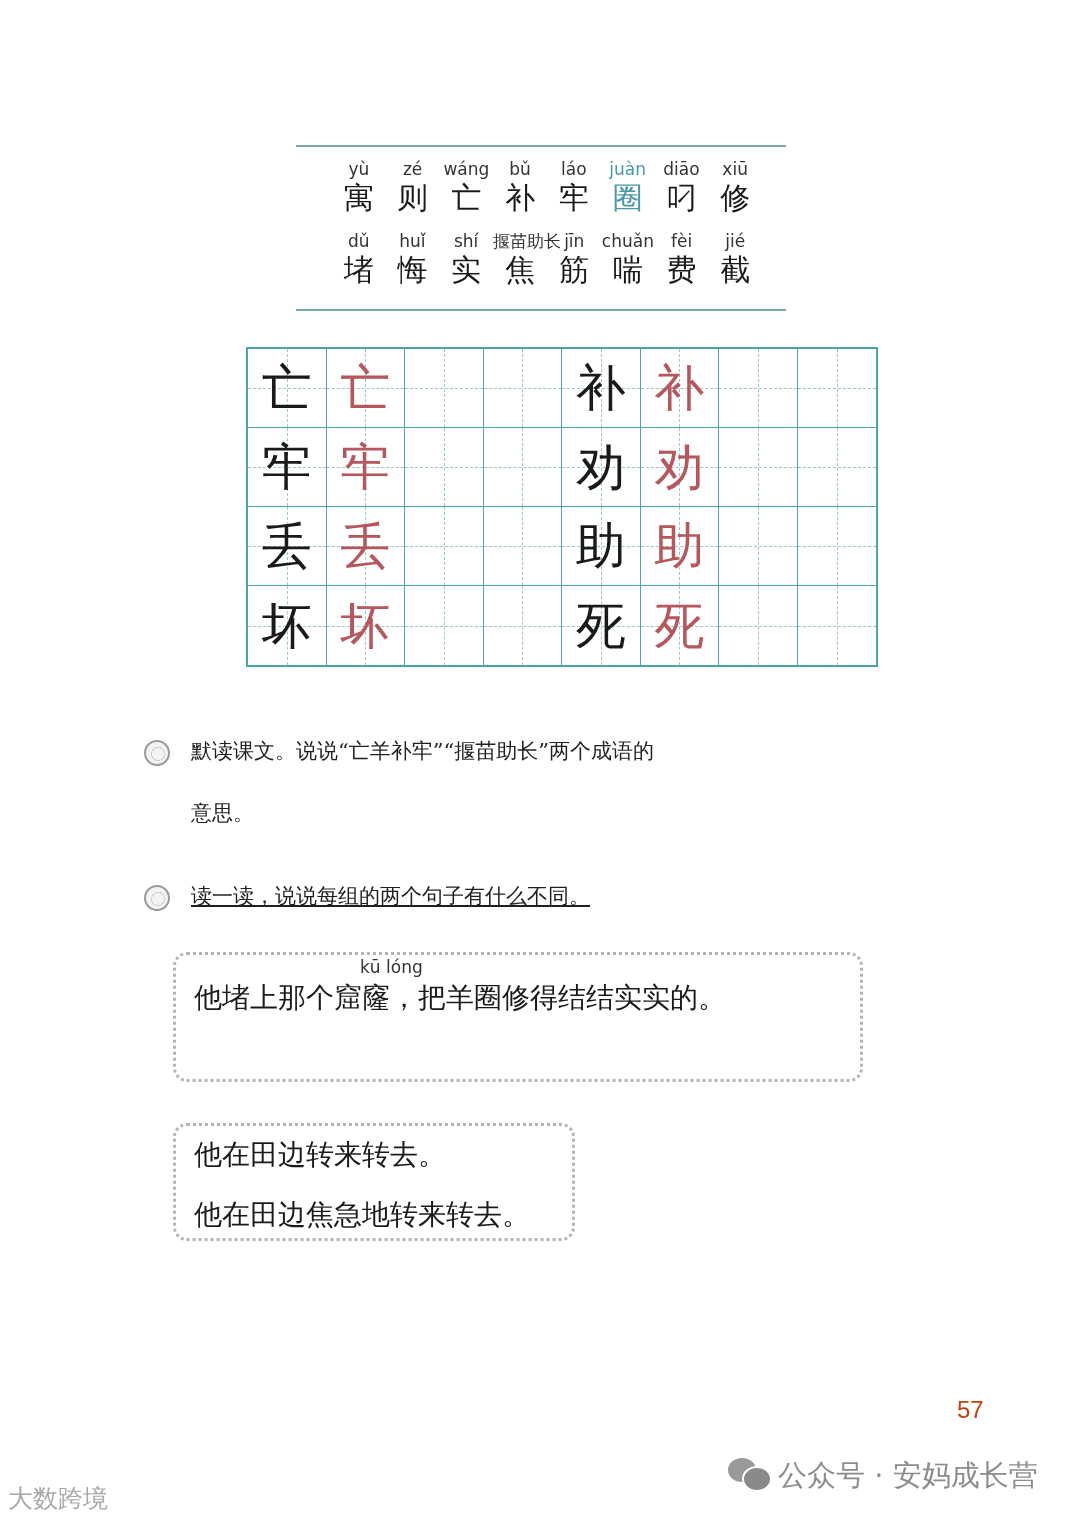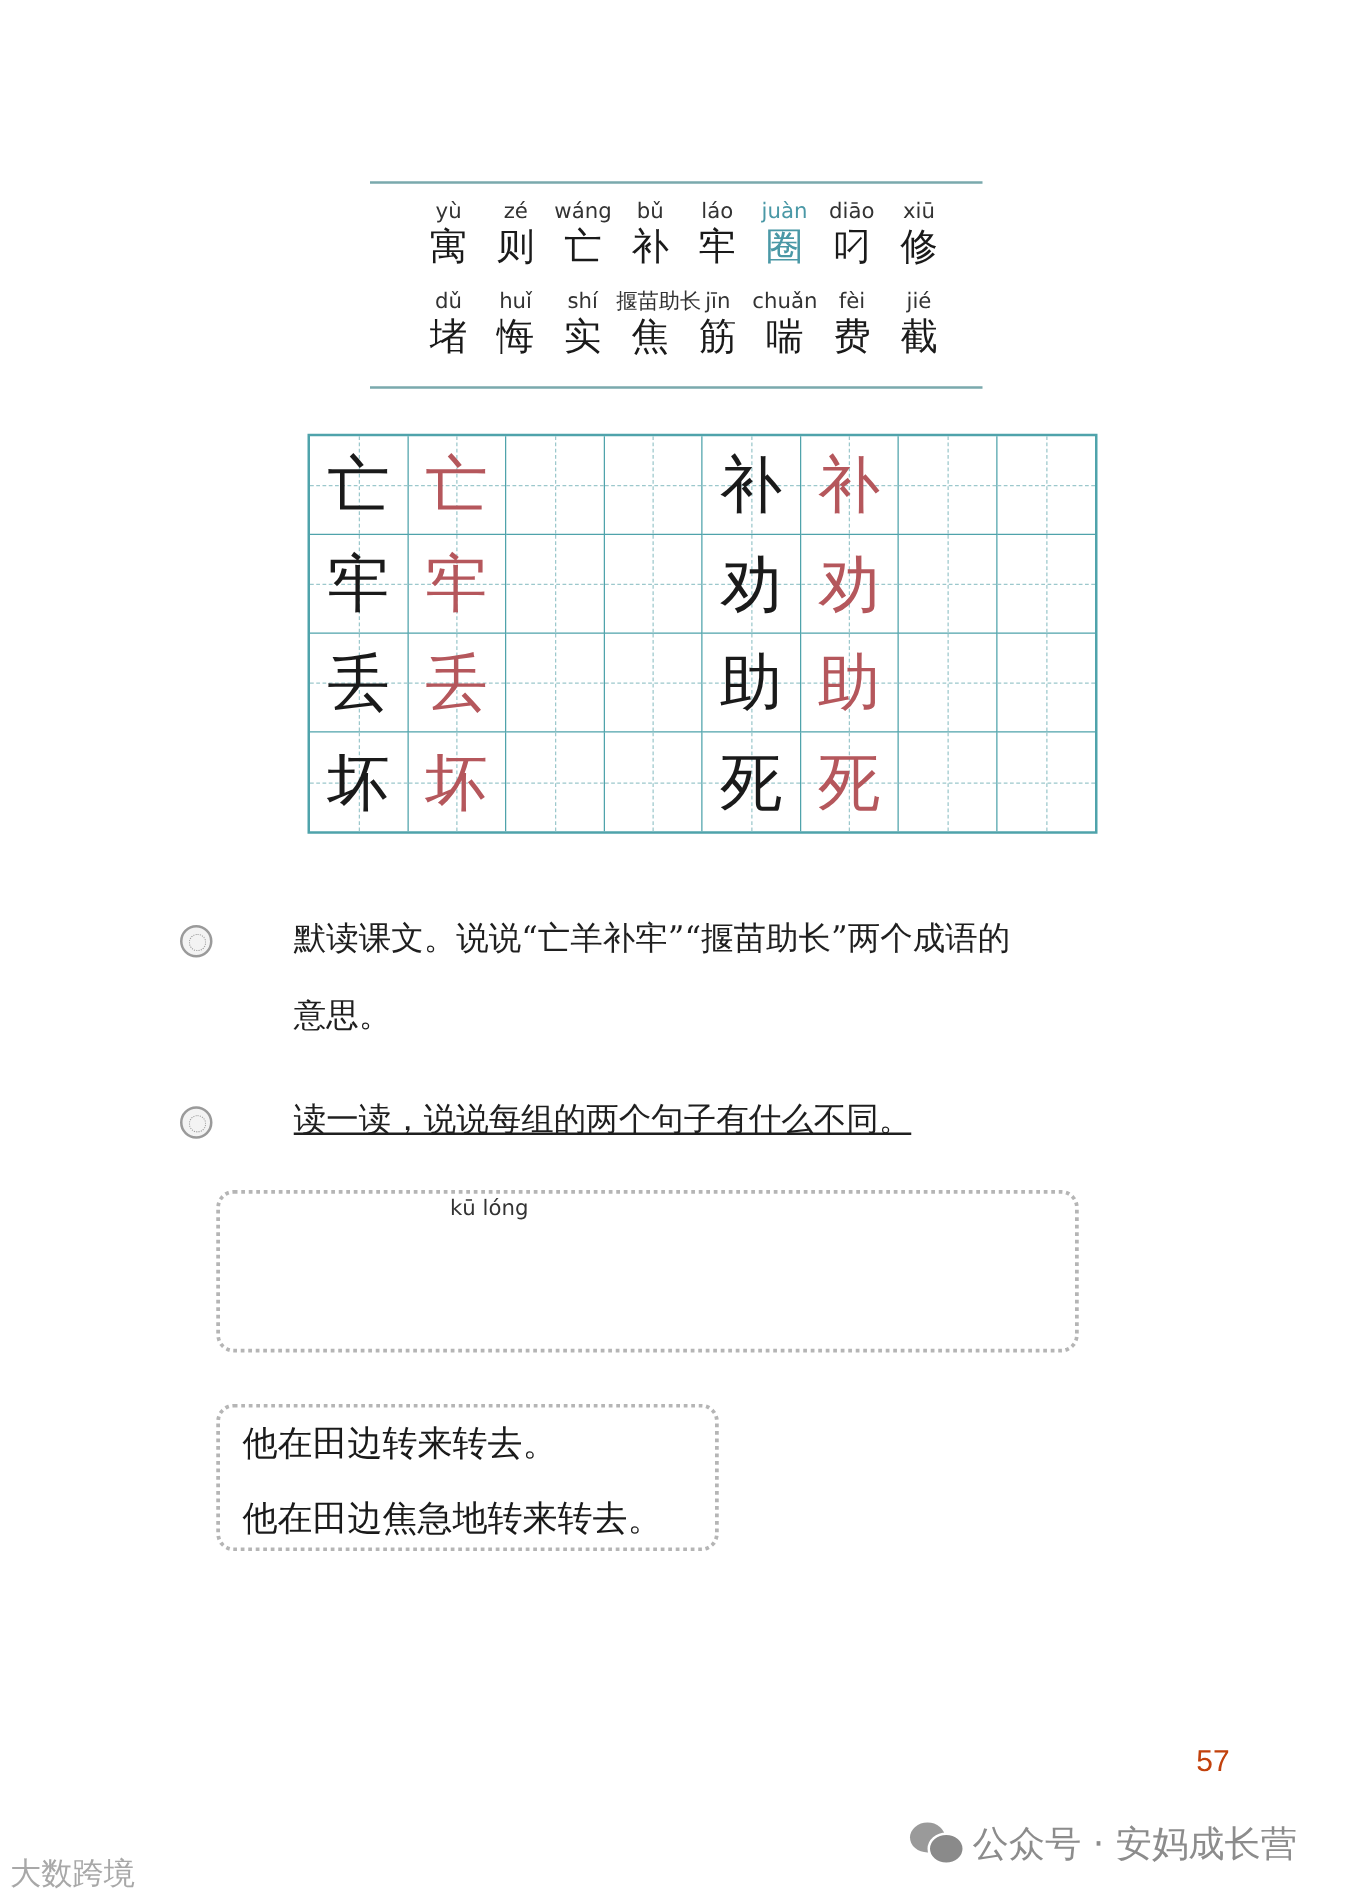--- a/index.html
+++ b/index.html
@@ -32,21 +32,21 @@
   .gchar { position: relative; z-index: 1; font-size: 50px; line-height: 1; }
   .gchar.model { color: #1a1a1a; }
   .gchar.trace { color: #b5575c; }
 
   
   .ex { position: absolute; left: 144px; width: 880px; }
   .ex-icon { position: absolute; left: 0; width: 26px; height: 26px; border-radius: 50%;
              border: 2px solid #9a9a9a; box-sizing: border-box; background: #f3f3f3; }
   .ex-icon::after { content: ""; position: absolute; left: 5px; top: 5px; width: 12px; height: 12px;
                     border-radius: 50%; border: 1.5px dotted #a0a0a0; }
-  .ex-text { position: absolute; left: 47px; font-size: 26px; line-height: 62px; color: #1f1f1f; width: 800px; margin-left: 44px; }
+  .ex-text { position: absolute; left: 47px; font-size: 21px; line-height: 62px; color: #1f1f1f; width: 800px; }
 
   
   .dbox { position: absolute; border: 3px dotted #b5b5b5; border-radius: 14px; box-sizing: border-box; }
   .sent { position: absolute; left: 18px; font-size: 28px; line-height: 34px; white-space: nowrap; color: #1a1a1a; }
   .ruby { position: absolute; font-family: "DejaVu Sans", "Liberation Sans", sans-serif; font-size: 17px; color: #333; text-align: right; }
 
   .pagenum { position: absolute; left: 957px; top: 1396px; font-family: "Liberation Sans", sans-serif; font-size: 24px; color: #c2410c; }
 
   .wm-right { position: absolute; left: 728px; top: 1456px; display: flex; align-items: flex-start; gap: 8px;
               font-family: "DejaVu Sans", sans-serif; font-size: 29px; color: #8c8c8c; }
@@ -206,20 +206,21 @@
   <div class="ex-text" style="top:62px;">意思。</div>
 </div>
 
 <div class="ex" style="top:865px;">
   <span class="ex-icon" style="top:20px;"></span>
   <div class="ex-text" style="top:0;text-decoration:underline;">读一读，说说每组的两个句子有什么不同。</div>
 </div>
 
 <div class="dbox" style="left:173px; top:952px; width:690px; height:130px;">
   <span class="ruby" style="left:184px; top:2px;">kū lóng</span>
+  <div class="sent" style="top:26px;">他堵上那个窟窿，把羊圈修得结结实实的。</div>
 </div>
 
 <div class="dbox" style="left:173px; top:1123px; width:402px; height:118px;">
   <div class="sent" style="top:72px;">他在田边焦急地转来转去。</div>
   <div class="sent" style="top:12px;">他在田边转来转去。</div>
 </div>
 
 <div class="pagenum">57</div>
 
 <div class="wm-right">

